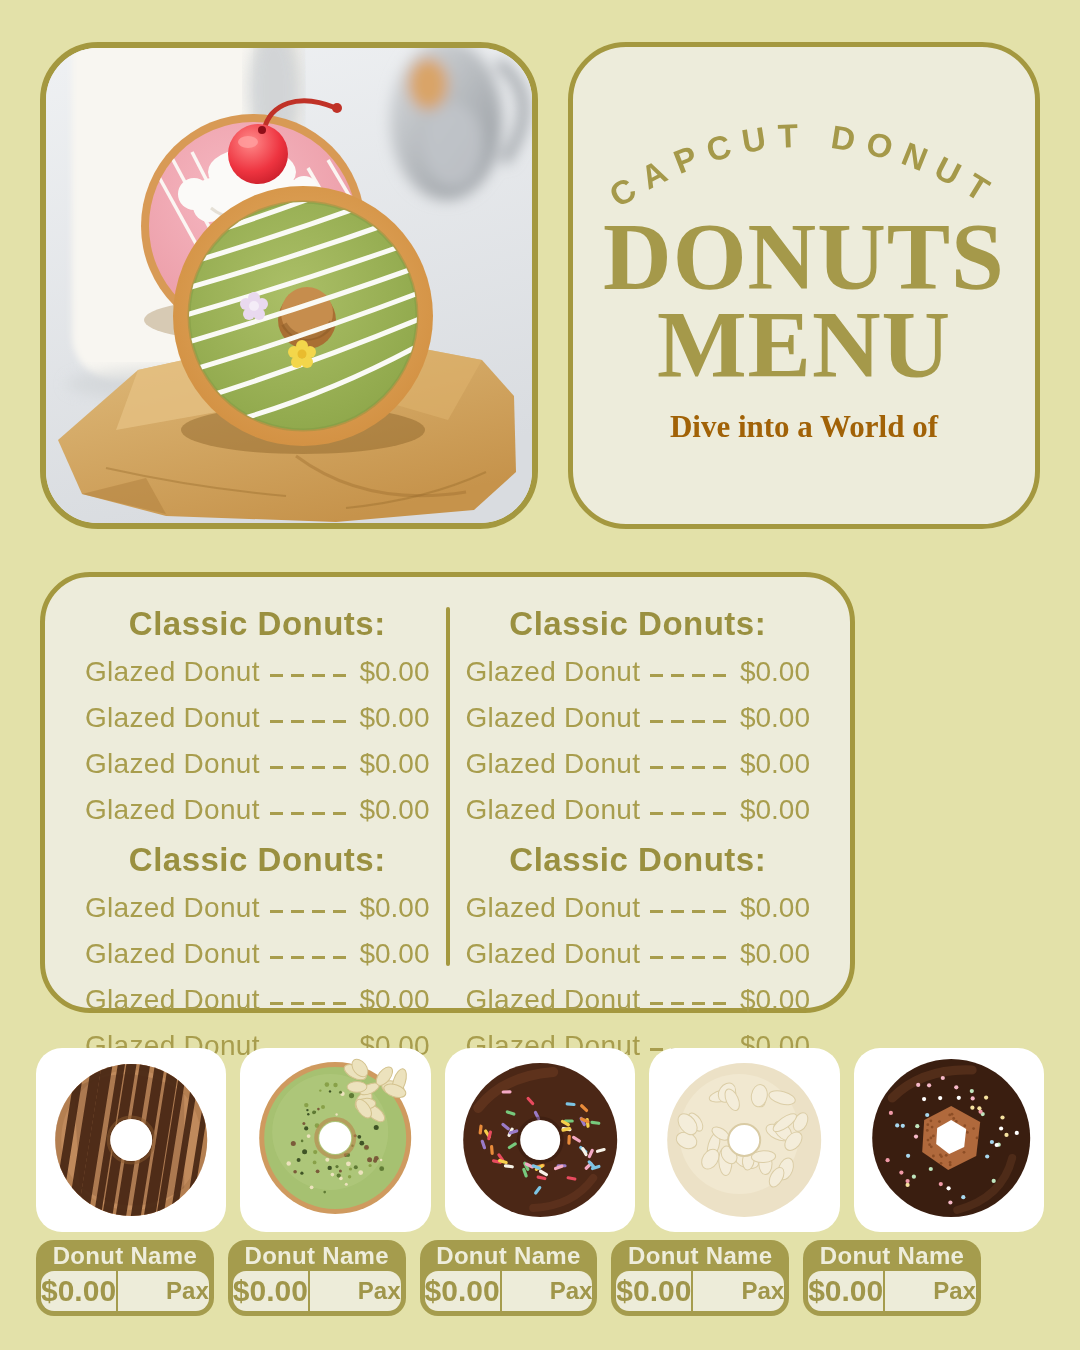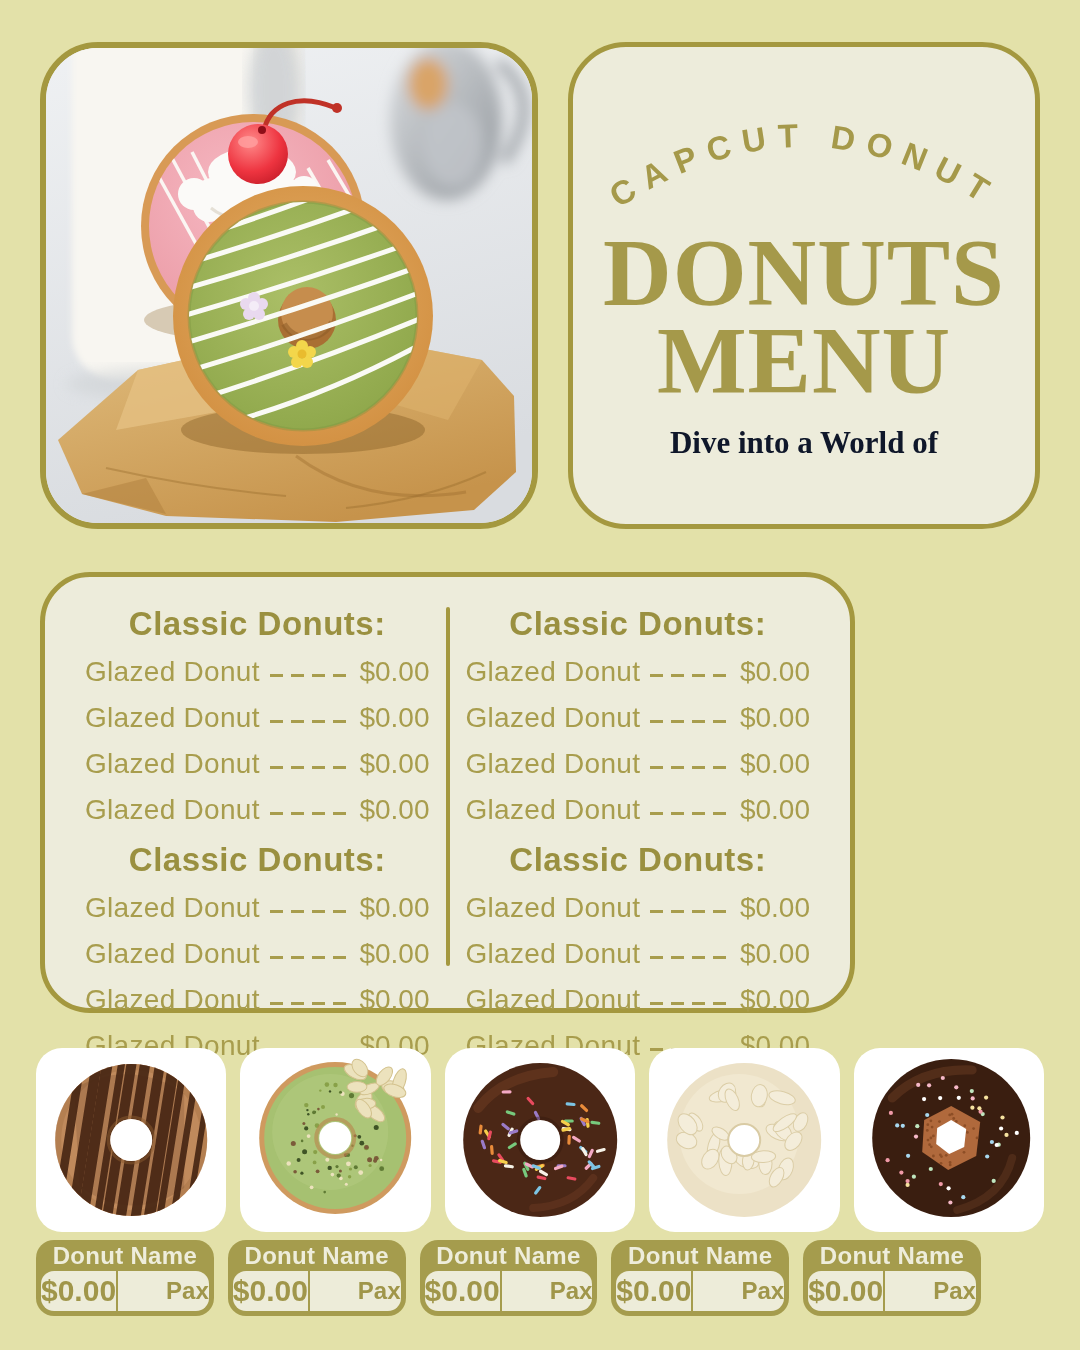--- a/index.html
+++ b/index.html
@@ -10,24 +10,24 @@
   .photo-panel{position:absolute;left:40px;top:42px;width:498px;height:487px;
     border:6px solid #a4983f;border-radius:58px;overflow:hidden;box-sizing:border-box;background:#e7e9eb;}
   .photo-panel svg{display:block;width:100%;height:100%;}
 
   
   .title-panel{position:absolute;left:568px;top:42px;width:472px;height:487px;
     background:#edecdb;border:5px solid #a4983f;border-radius:58px;box-sizing:border-box;text-align:center;}
   .arc-svg{display:block;margin:16px auto -8px;width:440px;height:158px;}
   .arc-text{font-family:"Liberation Sans",sans-serif;font-weight:700;font-size:33px;
     letter-spacing:11px;fill:#a5994a;}
-  .main-title{margin:16px;font-family:"Liberation Serif",serif;font-weight:700;font-size:95px;
+  .main-title{margin:0;font-family:"Liberation Serif",serif;font-weight:700;font-size:95px;
     line-height:.93;color:#a5994a;letter-spacing:1px;}
   .subtitle{margin-top:20px;font-family:"Liberation Serif",serif;font-weight:700;font-size:31px;
-    line-height:1.12;color:#0f172a;}
+    line-height:1.12;color:#a16207;}
 
   
   .menu-panel{position:absolute;left:40px;top:572px;width:815px;height:441px;
     background:#edecdb;border:5px solid #a4983f;border-radius:50px;box-sizing:border-box;
     padding:22px 24px 18px;display:flex;}
   .menu-col{flex:1;padding:0 16px;min-width:0;}
   .menu-divider{width:4px;background:#a4983f;border-radius:2px;margin:8px 0 24px;}
   .section-title{font-size:33px;font-weight:700;color:#9a9040;text-align:center;
     margin:6px 0 12px;letter-spacing:.5px;}
   .msec + .msec .section-title{margin-top:14px;}

